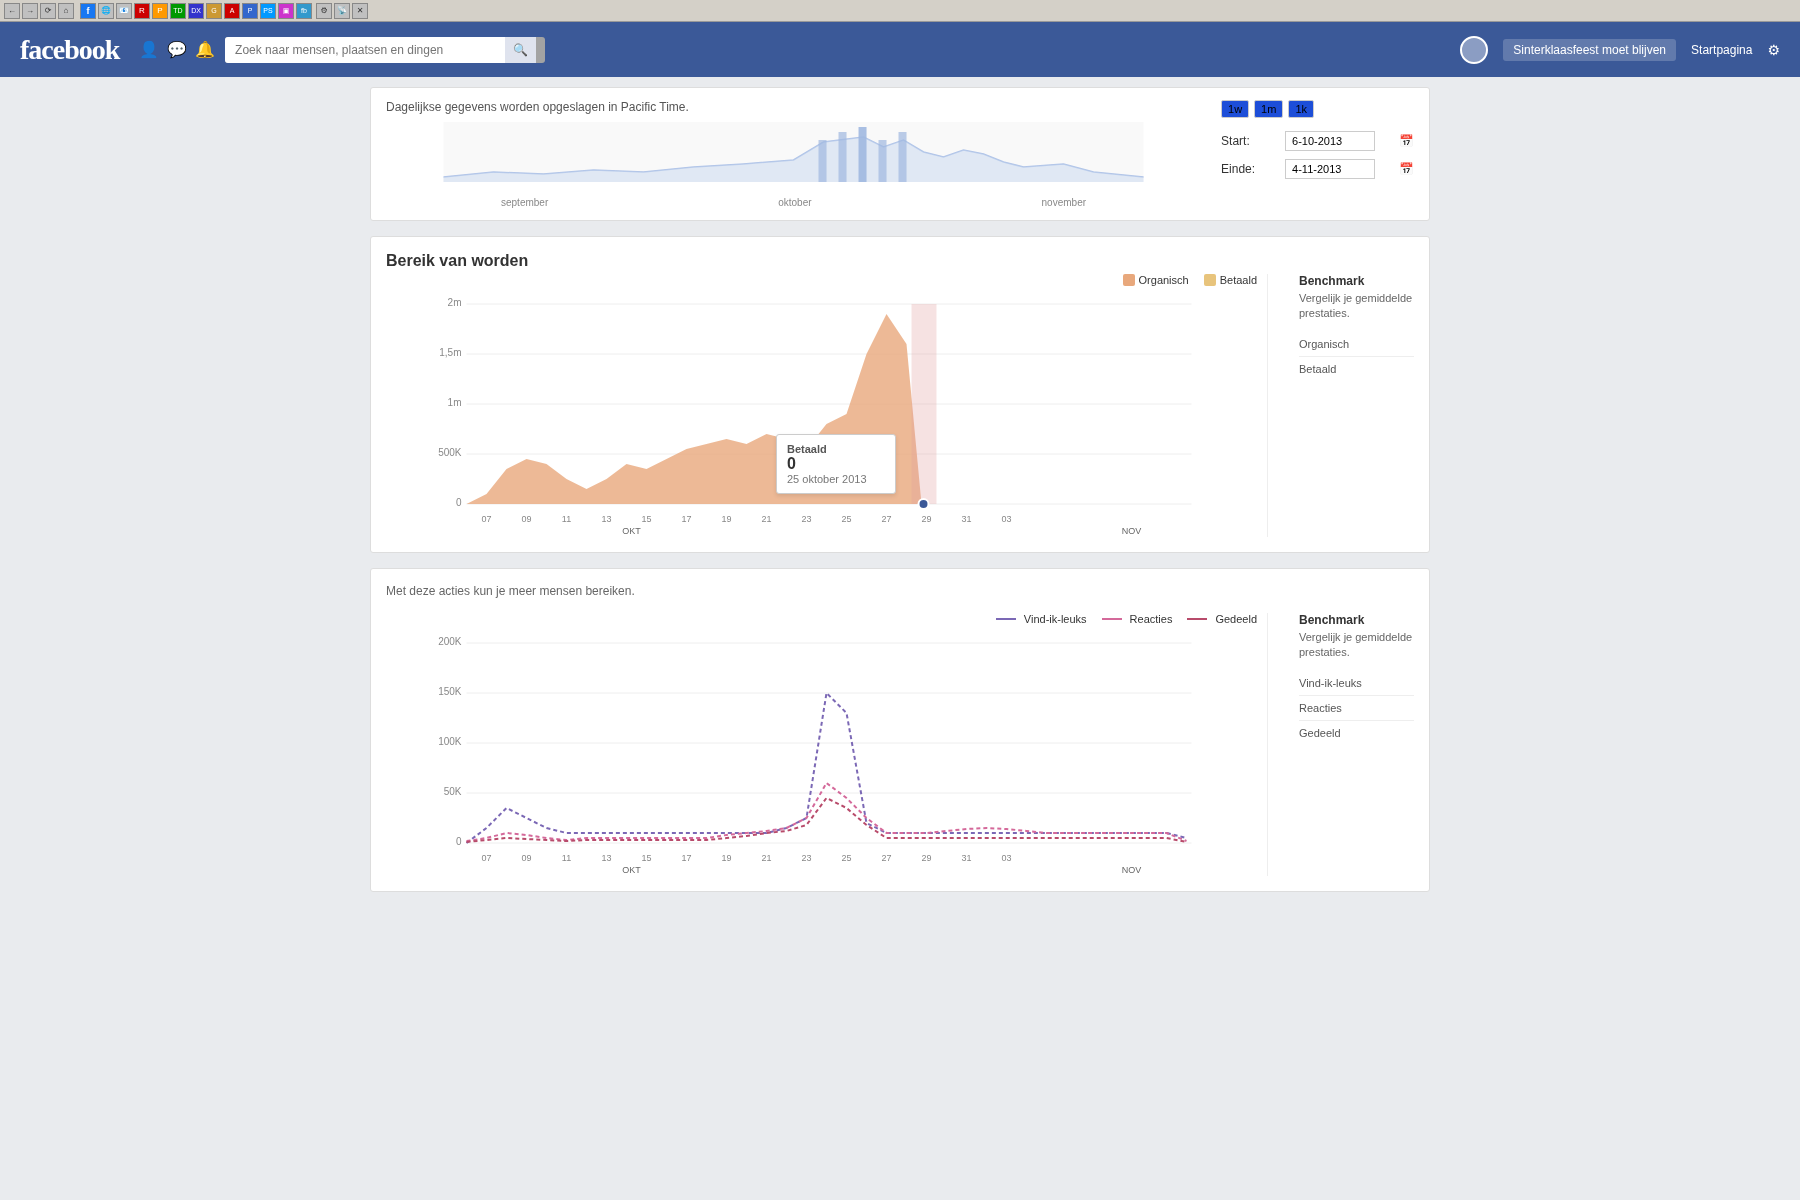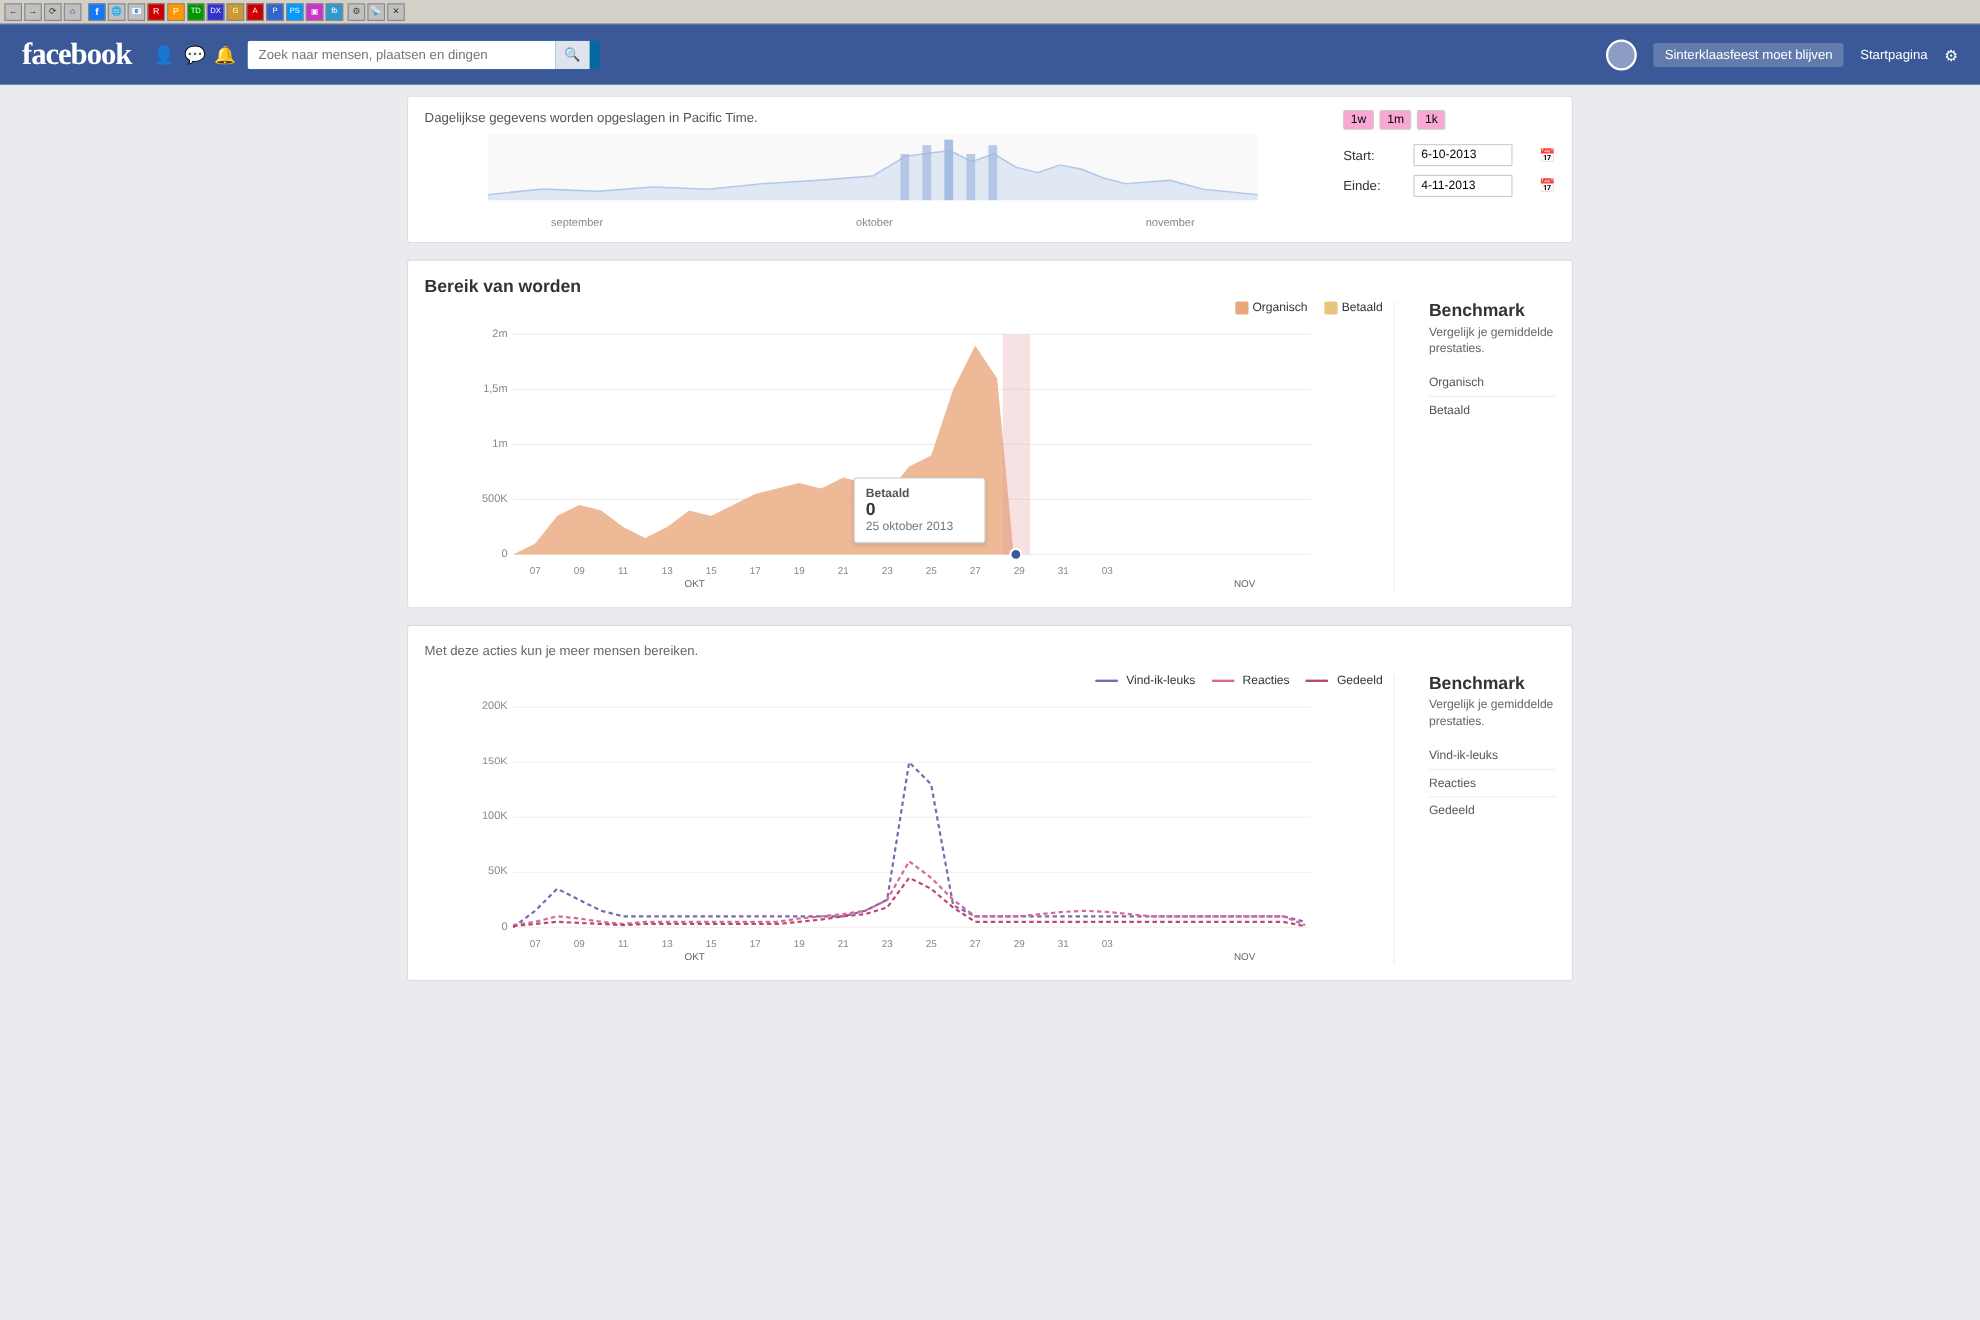--- a/index.html
+++ b/index.html
@@ -48,21 +48,21 @@
       font-weight: bold;
       color: white;
       font-family: Georgia, serif;
       letter-spacing: -1px;
       margin-right: 20px;
     }
     .fb-search {
       flex: 0 0 320px;
       display: flex;
       align-items: center;
-      background: #0369a1;
+      background: #a3a3a3;
       border-radius: 3px;
       overflow: hidden;
       margin-right: auto;
     }
     .fb-search input {
       border: none;
       outline: none;
       padding: 6px 10px;
       font-size: 12px;
       width: 280px;
@@ -148,21 +148,21 @@
       min-width: 160px;
     }
     .date-range-buttons {
       display: flex;
       gap: 5px;
       margin-bottom: 5px;
     }
     .date-btn {
       padding: 2px 6px;
       border: 1px solid #ccc;
-      background: #f9a8d4;
+      background: #1d4ed8;
       cursor: pointer;
       font-size: 11px;
       border-radius: 2px;
     }
     .date-field-row {
       display: flex;
       align-items: center;
       gap: 24px;
       font-size: 12px;
     }
@@ -229,21 +229,21 @@
       gap: 4px;
     }
     .legend-color {
       width: 12px;
       height: 12px;
       border-radius: 2px;
     }
 
     
     .benchmark-title {
-      font-size: 16px;
+      font-size: 12px;
       font-weight: bold;
       color: #333;
       margin-bottom: 3px;
     }
     .benchmark-desc {
       font-size: 11px;
       color: #666;
       margin-bottom: 10px;
       line-height: 1.4;
     }

